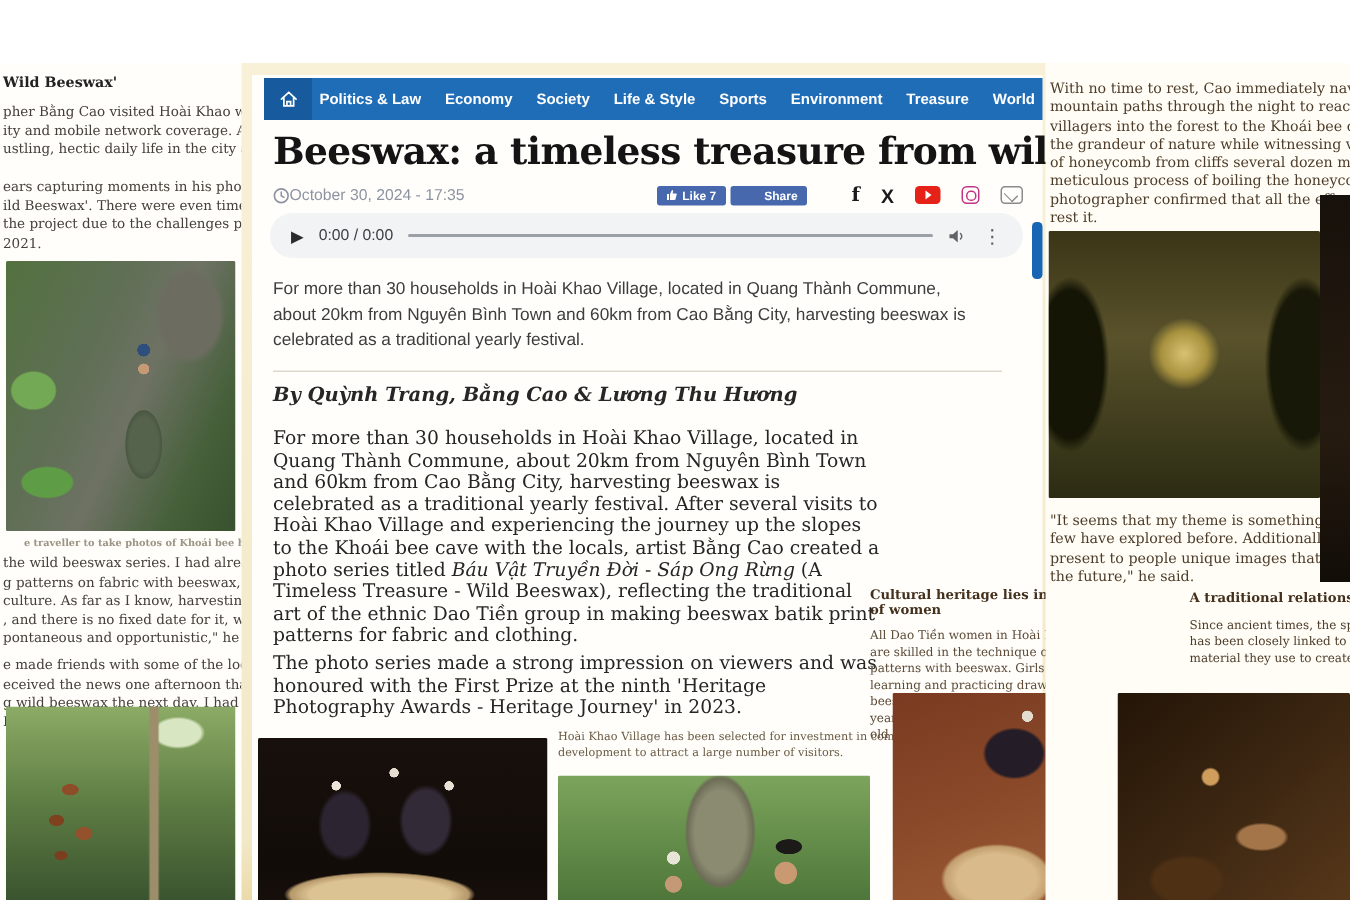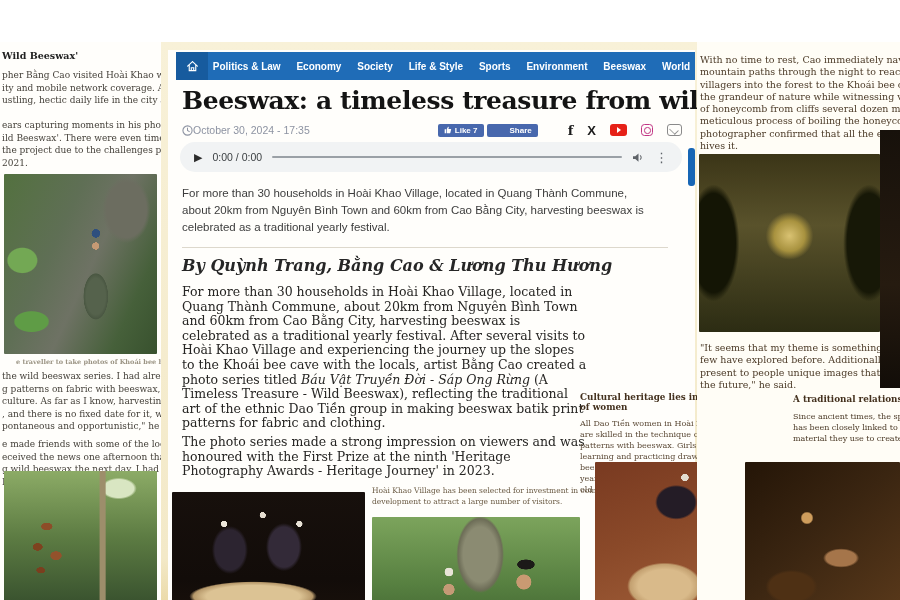--- a/index.html
+++ b/index.html
@@ -76,21 +76,21 @@
     border-radius:15px; display:flex; align-items:center; padding:0 14px; gap:10px;
     font-family:"Liberation Sans", sans-serif; }
   #audio-play { font-size:11px; color:#2b2b2b; cursor:pointer; }
   #audio-time { font-size:10.5px; color:#3c4043; white-space:nowrap; }
   #audio-track { flex:1; height:2px; background:#9aa0a6; border-radius:1px; cursor:pointer; }
   #audio-kebab { font-size:13px; color:#5f6368; cursor:pointer; }
 
   #art-intro { left:14px; top:135px; width:472px; font-family:"Liberation Sans", sans-serif;
     font-size:11.5px; line-height:17px; color:#3d3d3d; }
   #art-divider { left:14px; top:197px; width:486px; height:1px; background:#ddd8cc; }
-  #art-byline { left:14px; top:206px; width:480px; font-size:16px; font-style:italic;
+  #art-byline { left:14px; top:206px; width:480px; font-size:13px; font-style:italic;
     font-weight:bold; color:#262626; }
   .body-para { font-size:12.5px; line-height:14.6px; color:#262523; text-align:left; }
   #art-para1 { left:14px; top:235px; width:406px; }
   #art-para2 { left:14px; top:385px; width:406px; }
 
   #photo-batik { left:4px; top:442px; width:193px; height:145px;
     background:
       radial-gradient(circle 5px at 27% 22%, #ece6da 0 60%, transparent 65%),
       radial-gradient(circle 5px at 47% 16%, #e4ddd0 0 60%, transparent 65%),
       radial-gradient(circle 5px at 66% 22%, #e8e2d6 0 60%, transparent 65%),
@@ -198,21 +198,21 @@
           <path d="M8 2 L14 7.5 M8 2 L2 7.5 M4 6.5 V13 H12 V6.5 M6.5 13 V9.5 H9.5 V13" stroke="#fff" stroke-width="1.4" fill="none" stroke-linecap="round"></path>
         </svg>
       </div>
       <div id="nav-items">
         <span>Politics &amp; Law</span>
         <span>Economy</span>
         <span>Society</span>
         <span>Life &amp; Style</span>
         <span>Sports</span>
         <span>Environment</span>
-        <span>Beeswax</span>
+        <span>Treasure</span>
         <span>World</span>
       </div>
     </div>
 
     <h1 id="art-title" class="abs">Beeswax: a timeless treasure from wild bees</h1>
 
     <div id="meta-row" class="abs">
       <div id="meta-date">
         <svg width="11" height="11" viewBox="0 0 12 12">
           <circle cx="6" cy="6" r="5" stroke="#8d93a2" stroke-width="1.2" fill="none"></circle>
@@ -275,21 +275,21 @@
 
   <div id="right-col" class="panel">
     <div class="abs rc-line" style="left:3px; top:12px; width:200px; overflow:hidden;">
         <div>With no time to rest, Cao immediately navigated steep and t</div>
         <div>mountain paths through the night to reach Hoài Khao, wher</div>
         <div>villagers into the forest to the Khoái bee cave for the harvest</div>
         <div>the grandeur of nature while witnessing villagers as they ret</div>
         <div>of honeycomb from cliffs several dozen metres high – and o</div>
         <div>meticulous process of boiling the honeycomb to create pure</div>
         <div>photographer confirmed that all the effort, fatigue, and hard</div>
-        <div>hives it.</div>
+        <div>rest it.</div>
       </div>
     <div id="photo-forest" class="photo"></div>
     <div class="abs rc-line" style="left:3px; top:300px; width:200px; overflow:hidden;">
         <div>"It seems that my theme is something both unusual and rare</div>
         <div>few have explored before. Additionally, I have a feeling that</div>
         <div>present to people unique images that will be difficult to capt</div>
         <div>the future," he said.</div>
       </div>
     <div id="trad-sec">
       <div class="sec-head">A traditional relationship with the Khoái bees</div>

